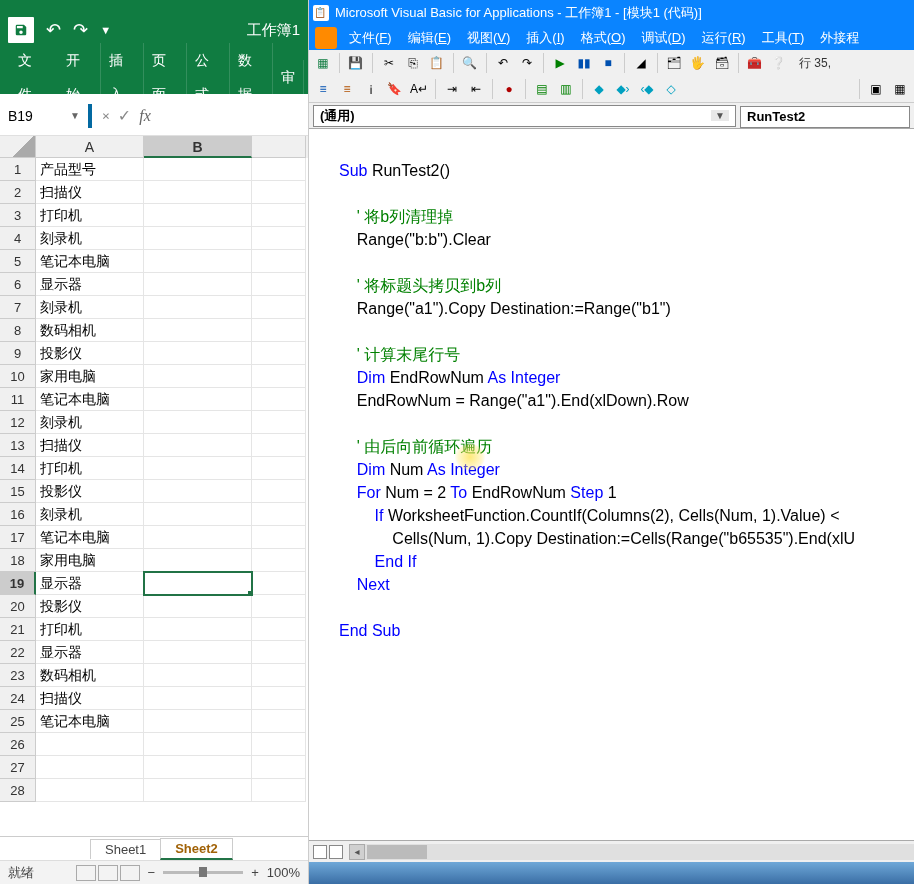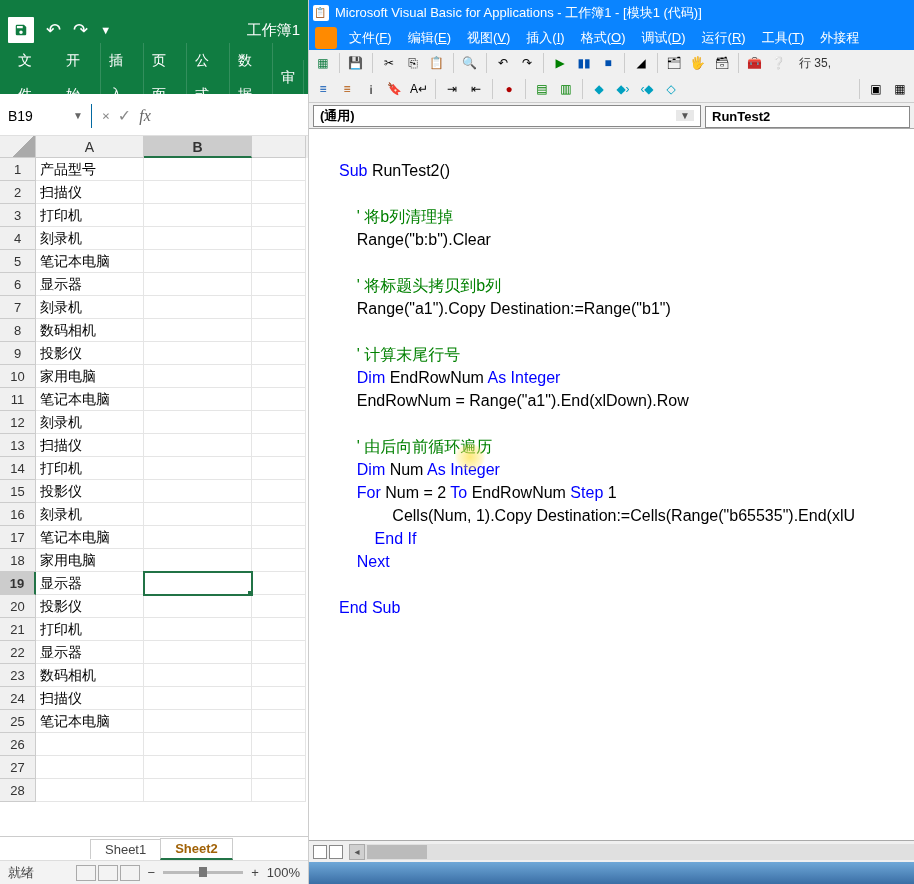--- a/index.html
+++ b/index.html
@@ -8,21 +8,21 @@
 .excel-titlebar { height: 60px; background: #107c41; display: flex; align-items: center; padding: 0 8px; gap: 10px; color: #fff; }
 .excel-qat { display: flex; align-items: center; gap: 12px; }
 .excel-save { width: 26px; height: 26px; background: #fff; border-radius: 1px; display: flex; align-items: center; justify-content: center; }
 .excel-save svg { fill: #107c41; }
 .qat-icon { color: #fff; font-size: 18px; cursor: pointer; }
 .excel-title { margin-left: auto; font-size: 15px; }
 .excel-ribbon { height: 34px; background: #107c41; display: flex; align-items: center; color: #fff; font-size: 14px; padding: 0 4px; }
 .ribbon-tab { padding: 0 8px; border-right: 1px solid rgba(255,255,255,.15); line-height: 34px; cursor: pointer; }
 .ribbon-tab:first-child { border-right: none; padding-left: 14px; padding-right: 14px; }
 .namebox-row { height: 42px; border-top: 2px solid #fff; border-bottom: 1px solid #e0e0e0; display: flex; align-items: center; background: #fff; }
-.name-box { width: 92px; padding: 4px 8px; font-size: 14px; border-right: 1px solid #0369a1; display: flex; align-items: center; justify-content: space-between; }
+.name-box { width: 92px; padding: 4px 8px; font-size: 14px; border-right: 4px solid #0369a1; display: flex; align-items: center; justify-content: space-between; }
 .name-box span.carrot { color: #666; font-size: 10px; }
 .fx-area { display: flex; align-items: center; gap: 8px; padding: 0 10px; color: #888; flex: 1; }
 .fx-icn { font-style: italic; font-family: serif; color: #666; }
 .grid-wrap { flex: 1; display: flex; flex-direction: column; overflow: hidden; background: #fff; }
 .col-headers { display: flex; height: 22px; background: #f0f0f0; }
 .corner { width: 36px; border-right: 1px solid #ccc; border-bottom: 1px solid #ccc; background: linear-gradient(135deg,transparent 60%, #aaa 60%); }
 .col-h { width: 108px; border-right: 1px solid #ccc; border-bottom: 1px solid #ccc; text-align: center; font-size: 14px; color: #333; line-height: 22px; }
 .col-h.sel { background: #ccc; font-weight: 600; border-bottom: 2px solid #217346; }
 .col-h.c3 { width: 54px; }
 .rows { flex: 1; overflow: hidden; }
@@ -51,21 +51,21 @@
 .vba-menubar .m u { text-decoration: underline; }
 .vba-menubar .app-ic { width: 22px; height: 22px; background: #ff8a00; border-radius: 3px; margin-right: 4px; }
 .vba-toolbars { background: #f0f0f0; border-bottom: 1px solid #ccc; }
 .tbrow { height: 26px; display: flex; align-items: center; padding: 0 4px; gap: 4px; }
 .tb-ic { width: 20px; height: 20px; border: 1px solid transparent; display: flex; align-items: center; justify-content: center; font-size: 12px; cursor: pointer; }
 .tb-sep { width: 1px; height: 20px; background: #ccc; margin: 0 2px; }
 .tb-text { font-size: 12px; color: #333; margin-left: 6px; }
 .dd-row { height: 26px; display: flex; align-items: center; border-bottom: 1px solid #aaa; background: #f0f0f0; }
 .dd { height: 22px; border: 1px solid #888; background: #fff; font-size: 13px; font-weight: 600; padding: 0 6px; display: flex; align-items: center; justify-content: space-between; }
 .dd1 { flex: 1; margin: 13px 4px; }
-.dd2 { width: 205px; margin: 2px 4px 0 0; }
+.dd2 { width: 170px; margin: 2px 4px 0 0; }
 .dd .carrot { background: #e8e8e8; padding: 0 4px; font-size: 10px; color: #555; }
 .code-area { flex: 1; background: #fff; padding: 30px 10px 10px 30px; font-family: "Consolas", "Courier New", monospace; font-size: 16px; line-height: 23px; overflow: hidden; position: relative; }
 .code-line { white-space: pre; color: #000; }
 .kw { color: #0000ff; }
 .cm { color: #008000; }
 .cursor-highlight { background: radial-gradient(circle, rgba(255,230,100,.85) 0%, rgba(255,230,100,.3) 60%, transparent 80%); width: 30px; height: 26px; position: absolute; border-radius: 50%; pointer-events: none; }
 .code-footer { height: 22px; display: flex; align-items: center; border-top: 1px solid #aaa; background: #f0f0f0; }
 .code-footer .gutter { width: 40px; display: flex; gap: 2px; padding: 0 4px; }
 .gb { width: 14px; height: 14px; border: 1px solid #888; background: #fff; }
 .hscroll-track { flex: 1; height: 16px; background: #e0e0e0; display: flex; align-items: center; }
@@ -399,20 +399,21 @@
     <div class="code-line cm">    ' 将标题头拷贝到b列</div>
     <div class="code-line">    Range("a1").Copy Destination:=Range("b1")</div>
     <div class="code-line">&nbsp;</div>
     <div class="code-line cm">    ' 计算末尾行号</div>
     <div class="code-line">    <span class="kw">Dim</span><span> EndRowNum </span><span class="kw">As Integer</span></div>
     <div class="code-line">    EndRowNum = Range("a1").End(xlDown).Row</div>
     <div class="code-line">&nbsp;</div>
     <div class="code-line cm" style="position:relative">    ' 由后向前循环遍历</div>
     <div class="code-line" style="position:relative">    <span class="kw">Dim</span><span> Num </span><span class="kw">As Integer</span><div class="cursor-highlight" style="left:116px;top:-14px"></div></div>
     <div class="code-line">    <span class="kw">For</span><span> Num = 2 </span><span class="kw">To</span><span> EndRowNum </span><span class="kw">Step</span><span> 1</span></div>
+    <div class="code-line">        <span class="kw">If</span><span> WorksheetFunction.CountIf(Columns(2), Cells(Num, 1).Value) &lt; </span></div>
     <div class="code-line">            Cells(Num, 1).Copy Destination:=Cells(Range("b65535").End(xlU</div>
     <div class="code-line">        <span class="kw">End If</span></div>
     <div class="code-line">    <span class="kw">Next</span></div>
     <div class="code-line">&nbsp;</div>
     <div class="code-line"><span class="kw">End Sub</span></div>
   </div>
   <div class="code-footer">
     <div class="gutter">
       <div class="gb"></div>
       <div class="gb"></div>

